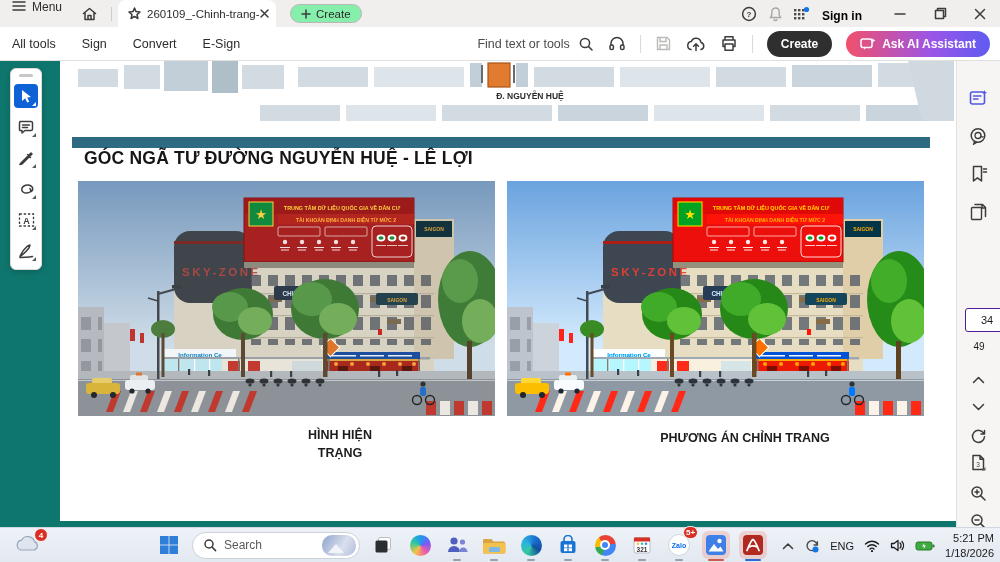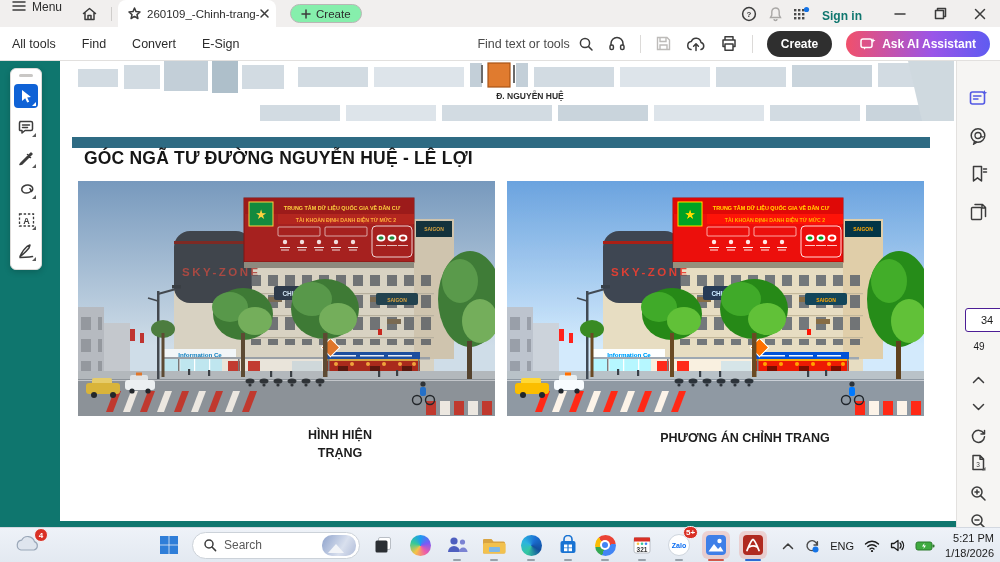--- a/index.html
+++ b/index.html
@@ -13,21 +13,21 @@
   .tb-left{display:flex;align-items:center;height:100%;}
   .menu-btn{display:flex;align-items:flex-start;gap:6px;padding:0 10px 0 12px;height:100%;cursor:pointer;}
   .menu-btn span{font-size:12px;color:#2c2c2c;}
   .home-btn{padding:0 10px;height:100%;display:flex;align-items:center;}
   .tb-divider{width:1px;height:14px;background:#cfcdcb;margin:0 4px;}
   .tab{position:relative;margin-left:2px;width:158px;height:27px;background:#ffffff;border-radius:8px 8px 0 0;display:flex;align-items:center;padding:0 6px 0 10px;}
   .tab-title{flex:1;font-size:11.5px;color:#2c2c2c;white-space:nowrap;overflow:hidden;margin-left:6px;}
   .create-btn{margin-left:14px;height:19px;border:1px solid #b9b7b5;border-radius:10px;background:#86efac;display:flex;align-items:center;gap:5px;padding:0 10px;font-size:11.5px;color:#2c2c2c;cursor:pointer;}
   .tb-right{margin-left:auto;display:flex;align-items:center;height:100%;}
   .tb-icon{width:26px;height:27px;display:flex;align-items:center;justify-content:center;}
-  .signin{font-size:12px;font-weight:700;color:#0f766e;margin:4px 18px 0 8px;}
+  .signin{font-size:12px;font-weight:700;color:#000000;margin:4px 18px 0 8px;}
   .winctl{width:40px;height:27px;display:flex;align-items:center;justify-content:center;}
 
   
   .toolbar{position:absolute;left:0;top:27px;width:1000px;height:34px;background:#ffffff;border-bottom:1px solid #e2e0de;display:flex;align-items:center;}
   .tool-items{display:flex;align-items:flex-start;gap:26px;padding-left:12px;}
   .tool-item{font-size:12.5px;color:#2c2c2c;cursor:pointer;}
   .tool-right{margin-left:auto;display:flex;align-items:center;gap:14px;padding-right:10px;}
   .find{display:flex;align-items:center;gap:8px;cursor:pointer;}
   .find span{font-size:12.5px;color:#4b4b4b;}
   .vdiv{width:1px;height:18px;background:#dcdad8;}
@@ -165,21 +165,21 @@
           <svg width="12" height="12" viewBox="0 0 12 12">
             <path class="ico-stroke" d="M1.5,1.5 L10.5,10.5 M10.5,1.5 L1.5,10.5"></path>
           </svg>
         </div>
     </div>
   </header>
 
   <div class="toolbar">
     <div class="tool-items">
       <span class="tool-item">All tools</span>
-      <span class="tool-item">Find</span>
+      <span class="tool-item">Sign</span>
       <span class="tool-item">Convert</span>
       <span class="tool-item">E-Sign</span>
     </div>
     <div class="tool-right">
       <div class="find">
         <span>Find text or tools</span>
         <svg width="16" height="16" viewBox="0 0 16 16">
             <circle class="ico-stroke" cx="7" cy="7" r="4.6"></circle>
             <path class="ico-stroke" d="M10.6,10.6 L14,14"></path>
           </svg>

